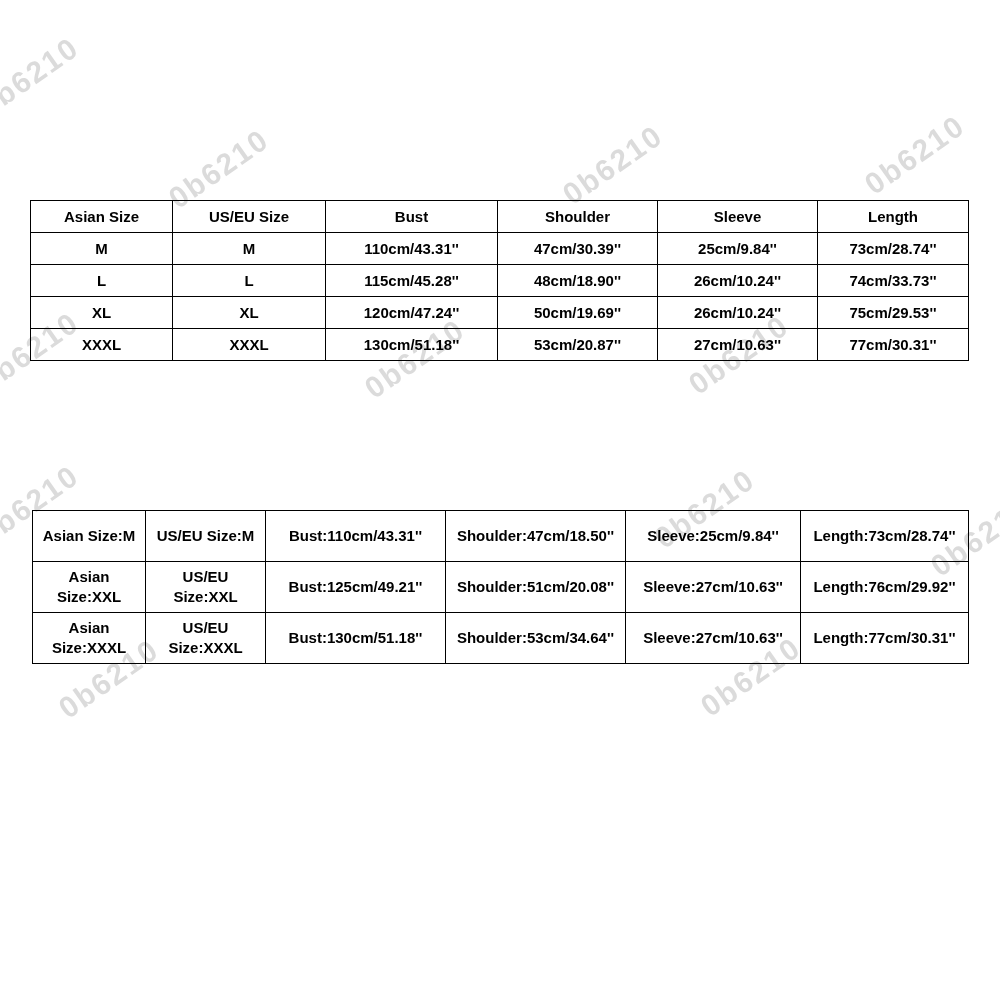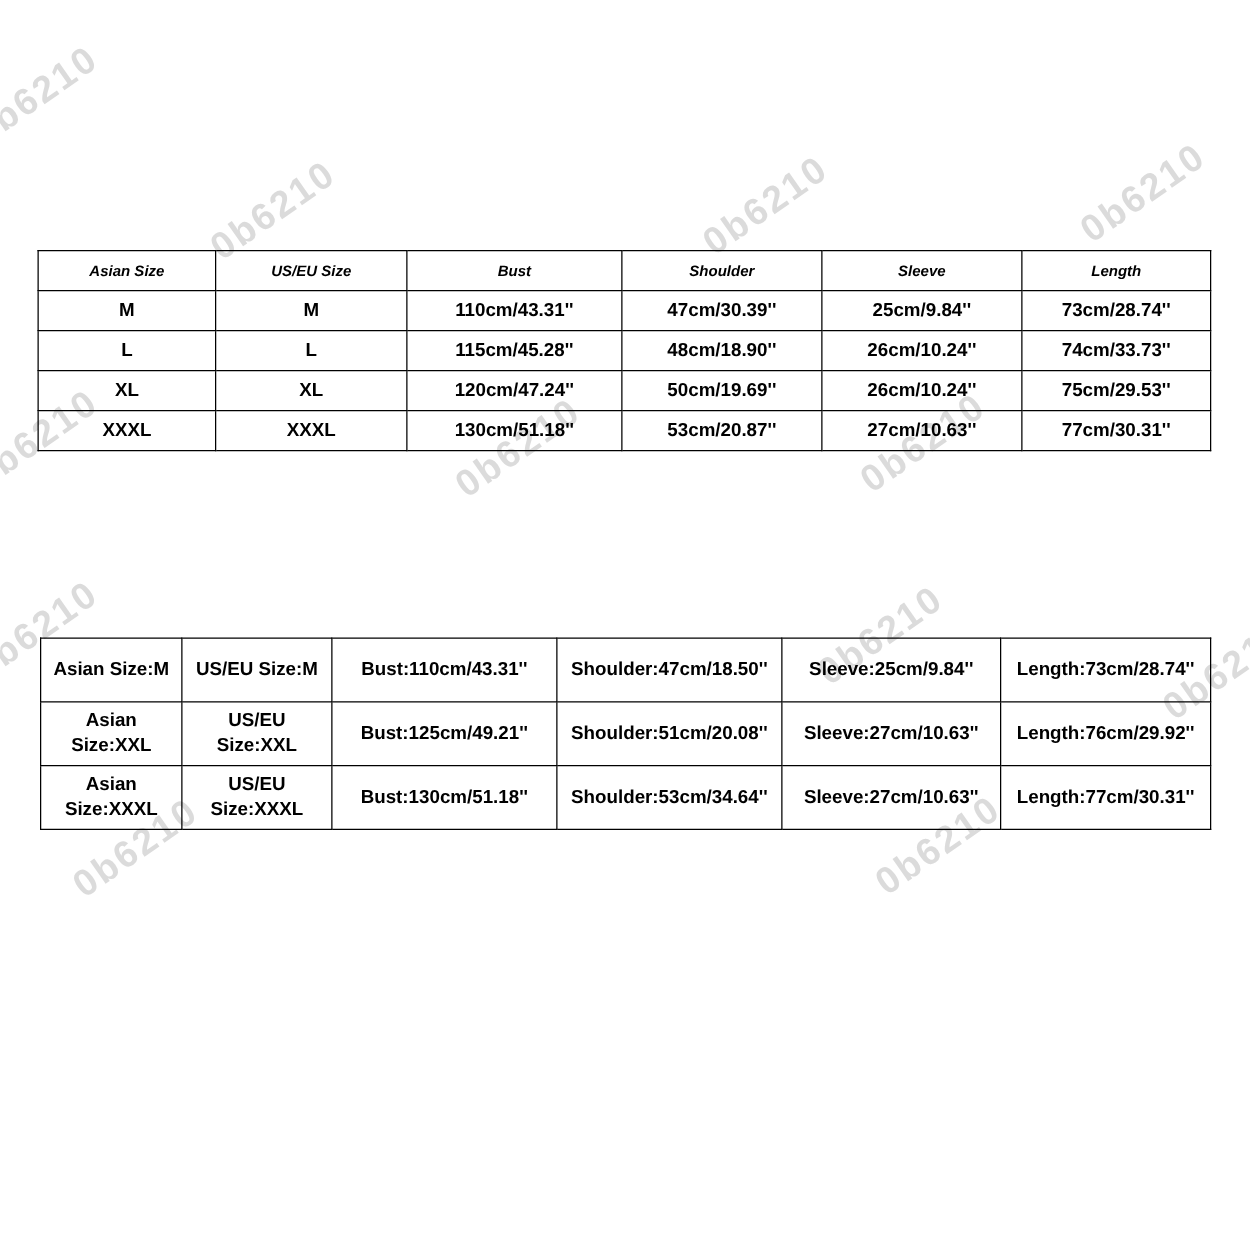--- a/index.html
+++ b/index.html
@@ -40,21 +40,21 @@
     padding: 0 3px;
     overflow: hidden;
   }
   
   .table-top {
     left: 30px;
     top: 200px;
     width: 938px;
     font-size: 15px;
   }
-  .table-top th { height: 31px; font-size: 12px; font-style: italic; }
+  .table-top th { height: 31px; font-size: 15px; }
   .table-top td { height: 31px; }
   .table-top col:nth-child(1) { width: 142px; }
   .table-top col:nth-child(2) { width: 153px; }
   .table-top col:nth-child(3) { width: 172px; }
   .table-top col:nth-child(4) { width: 160px; }
   .table-top col:nth-child(5) { width: 160px; }
   .table-top col:nth-child(6) { width: 151px; }
   
   .table-bottom {
     left: 32px;

